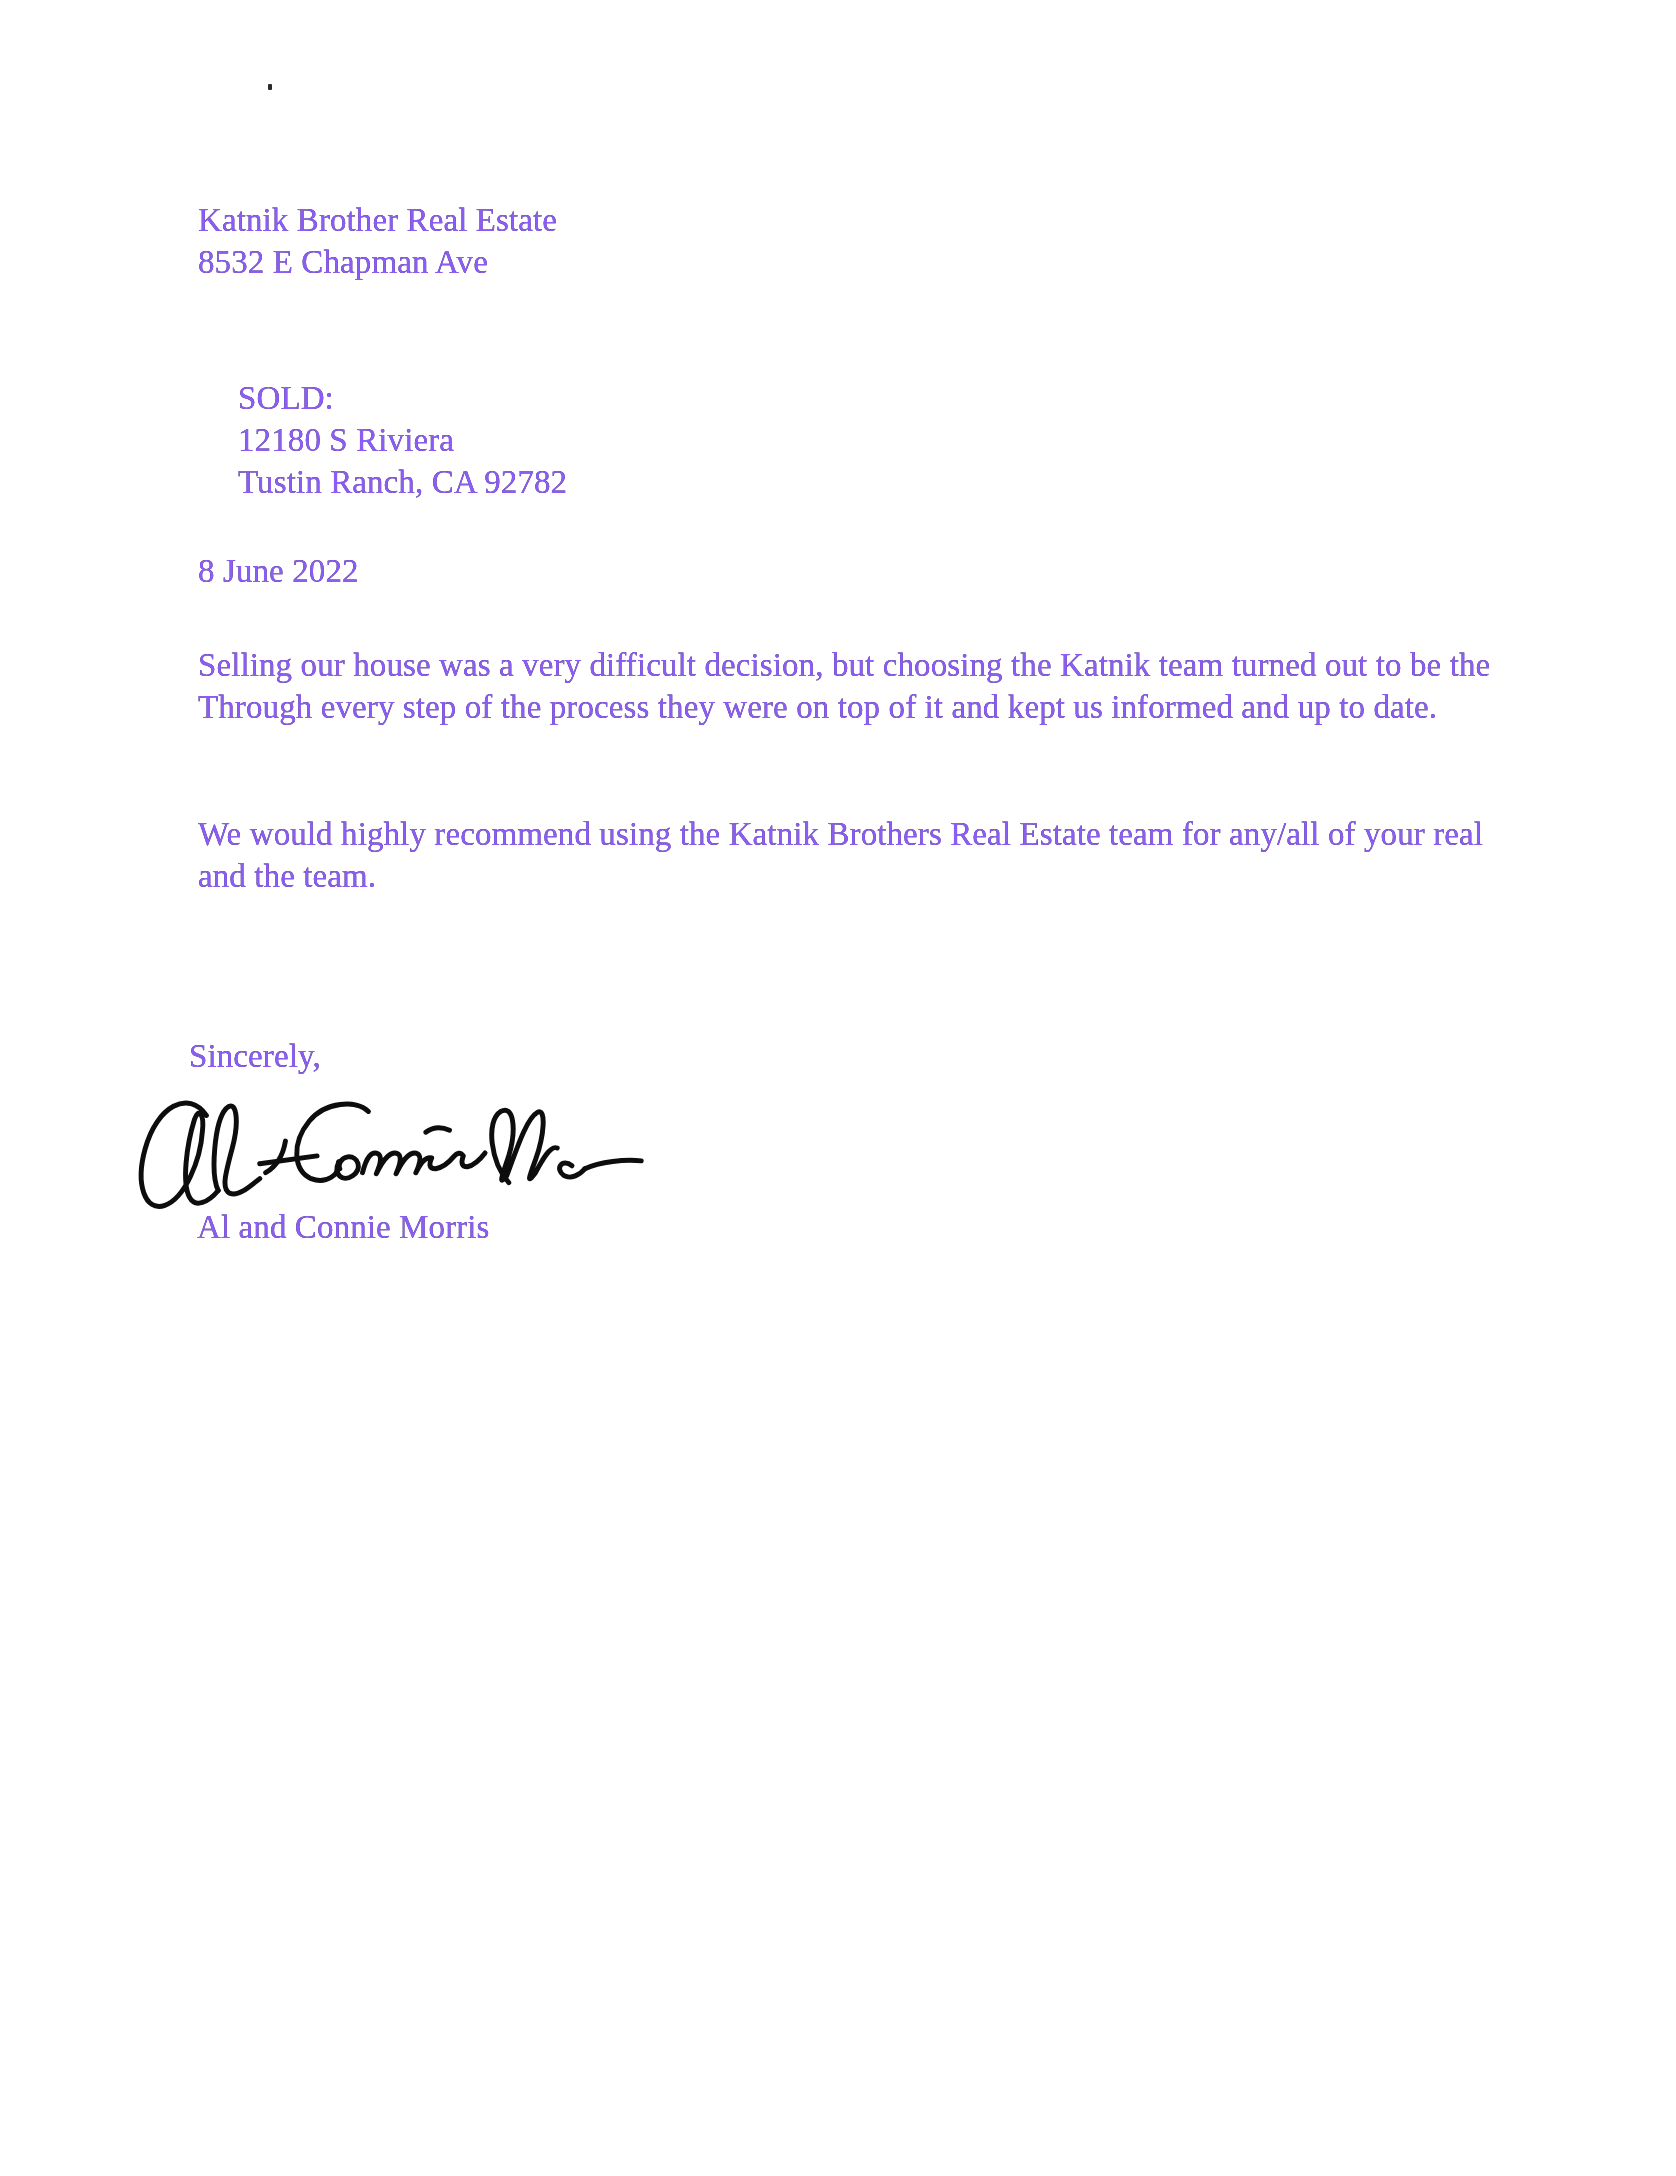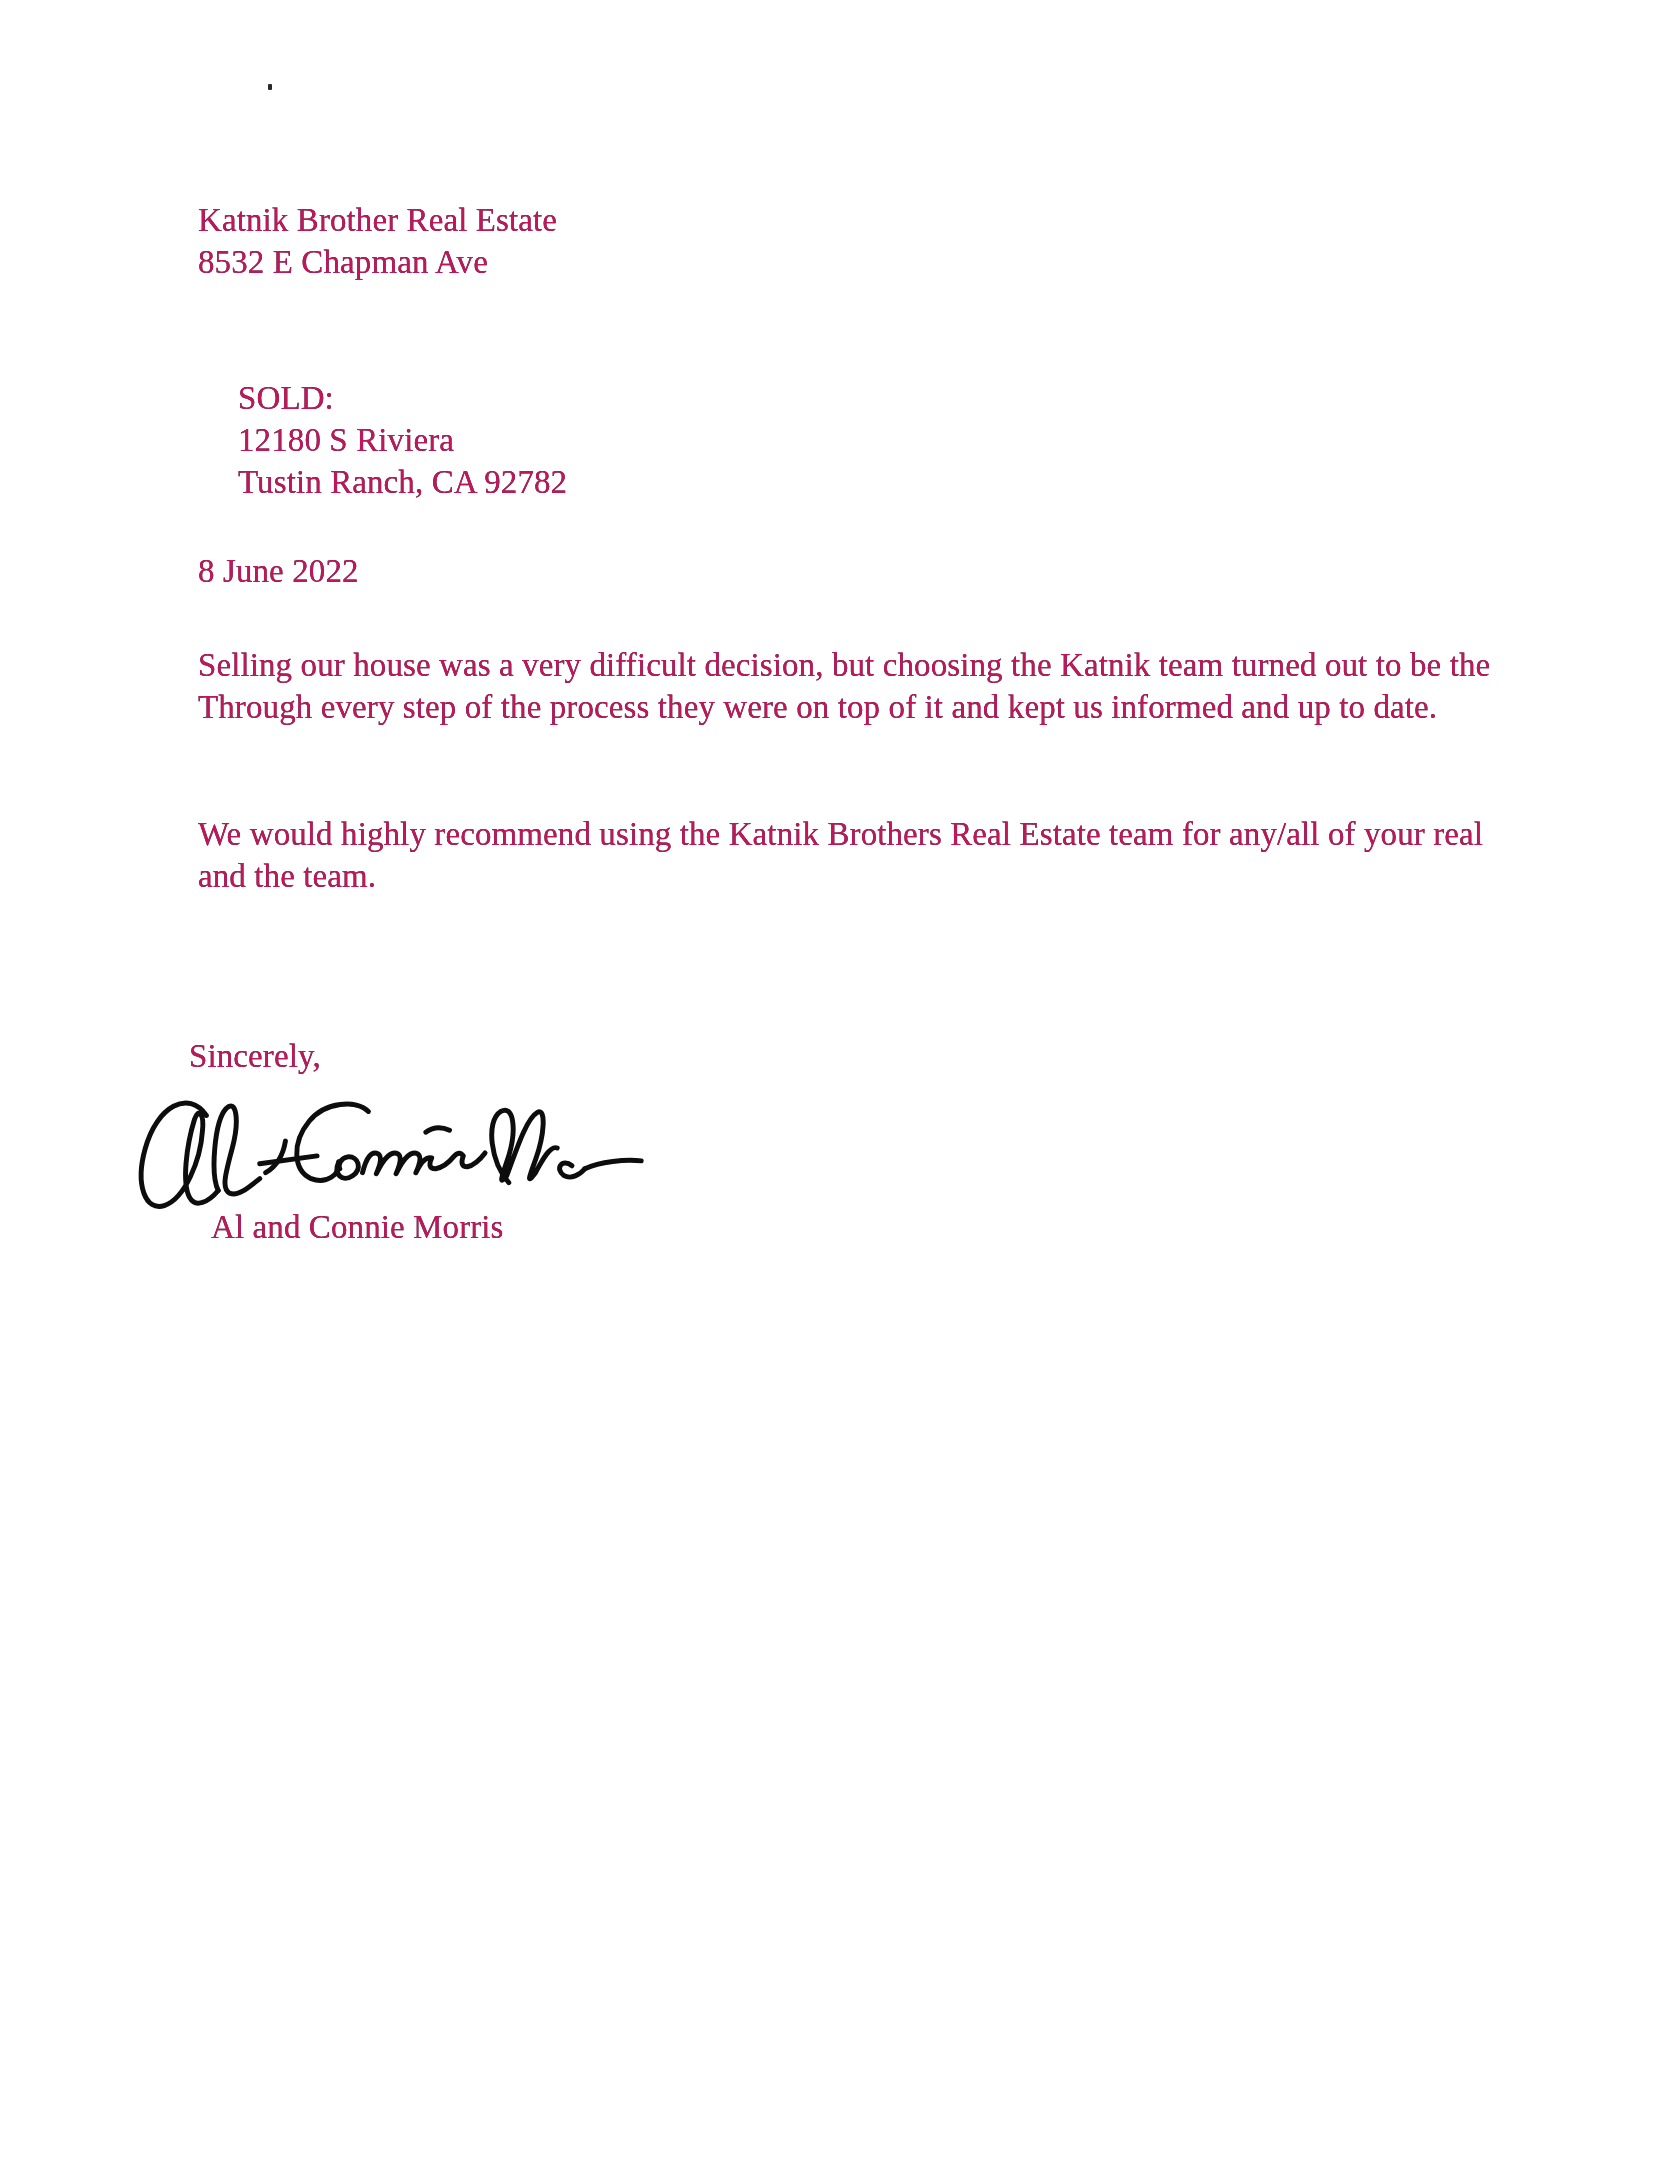--- a/index.html
+++ b/index.html
@@ -7,21 +7,21 @@
     padding: 0;
     background: #e8e8e8;
   }
   .page {
     position: relative;
     width: 1676px;
     height: 2176px;
     background: #ffffff;
     overflow: hidden;
     font-family: "Liberation Serif", "DejaVu Serif", serif;
-    color: #be185d;
+    color: #8b5cf6;
   }
   .textblock {
     position: absolute;
     font-size: 33px;
     line-height: 42px;
     white-space: nowrap;
     letter-spacing: 0.1px;
     text-shadow: 0 0 0.6px rgba(0,0,0,0.85);
   }
   .scan-dot {
@@ -97,16 +97,16 @@
 
     <path d="M300,69 Q311,61 324,67"></path>
 
     <path d="M384,120 C366,100 360,58 376,48 C389,41 392,66 384,93 C377,114 373,124 382,113 C392,86 402,55 413,49 C422,44 420,72 411,97 C404,116 402,122 411,110 C418,97 426,82 433,85"></path>
 
     <path d="M448,103 C438,95 430,106 440,113 C447,117 456,112 461,106"></path>
 
     <path d="M461,106 C476,99 502,96 518,98"></path>
   </svg>
 
-  <div class="textblock" style="left:211px; top:1206px;">Al and Connie Morris</div>
+  <div class="textblock" style="left:197px; top:1206px;">Al and Connie Morris</div>
 
 </div>
 
 
 </body></html>

